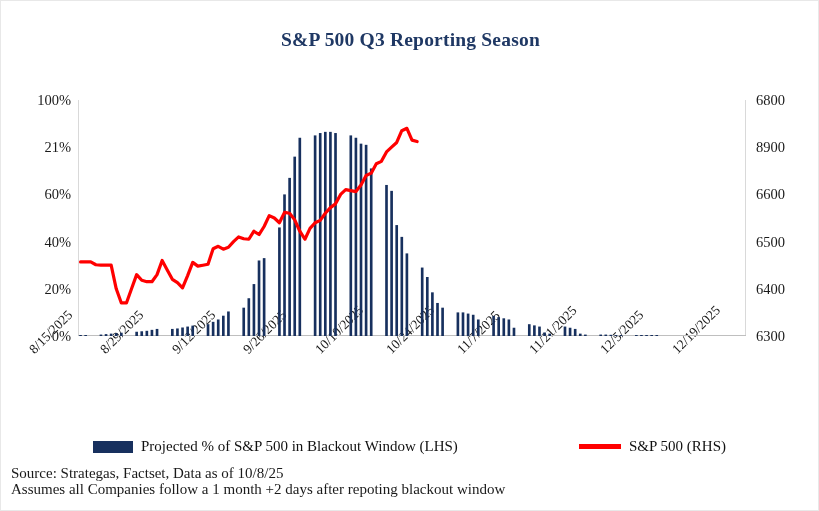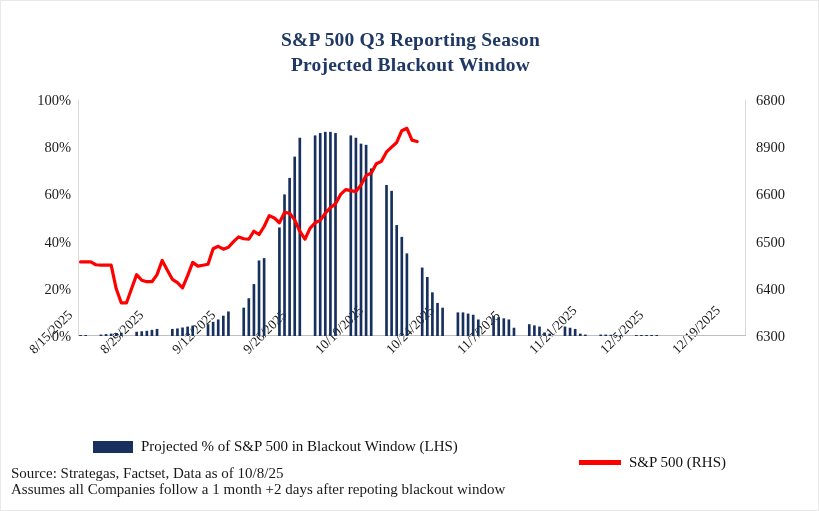--- a/index.html
+++ b/index.html
@@ -36,29 +36,28 @@
          font-size:15px;color:#1a1a1a;line-height:16px;}
   #notes div{white-space:nowrap;}
 </style>
 </head>
 <body>
 
 <div id="frame">
 
   <div id="title">
     <span>S&amp;P 500 Q3 Reporting Season</span>
-    <span class="l2">Projected Blackout Window</span>
   </div>
 
   <div id="ylabels-left">
       <div class="ylab" style="left: 8px; width: 62px; top: 328px;">0%</div>
       <div class="ylab" style="left: 8px; width: 62px; top: 280.8px;">20%</div>
       <div class="ylab" style="left: 8px; width: 62px; top: 233.6px;">40%</div>
       <div class="ylab" style="left: 8px; width: 62px; top: 186.4px;">60%</div>
-      <div class="ylab" style="left: 8px; width: 62px; top: 139.2px;">80%</div>
+      <div class="ylab" style="left: 8px; width: 62px; top: 139.2px;">21%</div>
       <div class="ylab" style="left: 8px; width: 62px; top: 92px;">100%</div>
     </div>
   <div id="ylabels-right">
       <div class="ylab right" style="left: 755px; top: 328px;">6300</div>
       <div class="ylab right" style="left: 755px; top: 280.8px;">6400</div>
       <div class="ylab right" style="left: 755px; top: 233.6px;">6500</div>
       <div class="ylab right" style="left: 755px; top: 186.4px;">6600</div>
       <div class="ylab right" style="left: 755px; top: 139.2px;">8900</div>
       <div class="ylab right" style="left: 755px; top: 92px;">6800</div>
     </div>
@@ -192,21 +191,21 @@
           <path d="M 2.55 161.90 L 7.65 161.90 L 12.75 161.90 L 17.85 164.73 L 22.95 165.20 L 28.05 165.20 L 33.15 165.20 L 38.24 188.80 L 43.34 202.96 L 48.44 202.96 L 53.54 188.80 L 58.64 174.64 L 63.74 180.30 L 68.84 181.72 L 73.94 181.72 L 79.04 174.64 L 84.14 160.48 L 89.24 169.92 L 94.34 179.36 L 99.44 182.66 L 104.53 187.86 L 109.63 175.58 L 114.73 162.37 L 119.83 166.14 L 124.93 165.20 L 130.03 164.26 L 135.13 148.68 L 140.23 146.32 L 145.33 149.15 L 150.43 147.26 L 155.53 141.60 L 160.63 136.88 L 165.73 138.77 L 170.82 139.24 L 175.92 131.22 L 181.02 134.52 L 186.12 126.50 L 191.22 115.64 L 196.32 118.00 L 201.42 122.72 L 206.52 112.34 L 211.62 113.28 L 216.72 119.89 L 221.82 131.22 L 226.92 139.24 L 232.02 128.38 L 237.11 122.72 L 242.21 120.36 L 247.31 113.28 L 252.41 107.62 L 257.51 103.84 L 262.61 94.40 L 267.71 89.68 L 272.81 90.62 L 277.91 91.57 L 283.01 84.96 L 288.11 75.52 L 293.21 73.16 L 298.31 63.72 L 303.40 61.36 L 308.50 51.92 L 313.60 47.20 L 318.70 42.48 L 323.80 30.68 L 328.90 28.32 L 334.00 40.12 L 339.10 41.54" fill="none" stroke="#FF0000" stroke-width="3.2" stroke-linejoin="round" stroke-linecap="round"></path>
         </g>
     </svg>
   </div>
 
   <div id="legend">
     <div class="lgitem" id="lg1" style="left:92px;top:0;">
       <span class="swatch-bar"></span>
       <span>Projected % of S&amp;P 500 in  Blackout Window (LHS)</span>
     </div>
-    <div class="lgitem" id="lg2" style="left:578px;top:16px;">
+    <div class="lgitem" id="lg2" style="left:578px;top:0;">
       <span class="swatch-line"></span>
       <span>S&amp;P 500 (RHS)</span>
     </div>
   </div>
 
   <div id="notes">
     <div>Source: Strategas, Factset, Data as of 10/8/25</div>
     <div>Assumes all Companies follow a 1 month +2 days after repoting blackout window</div>
   </div>
 

